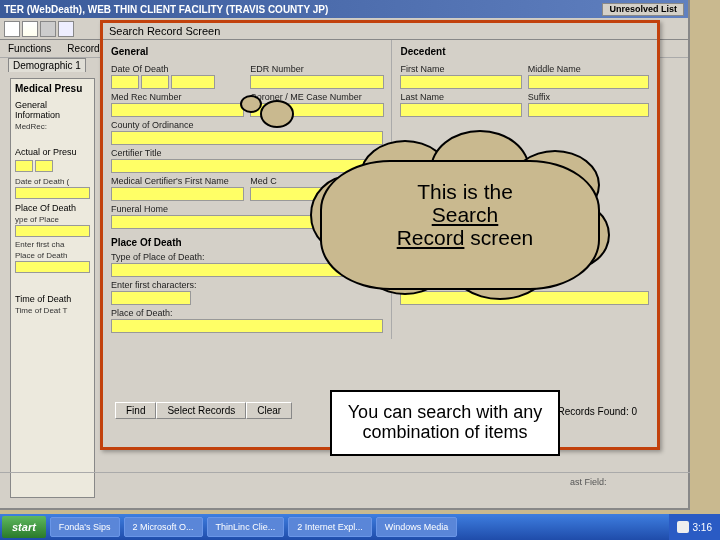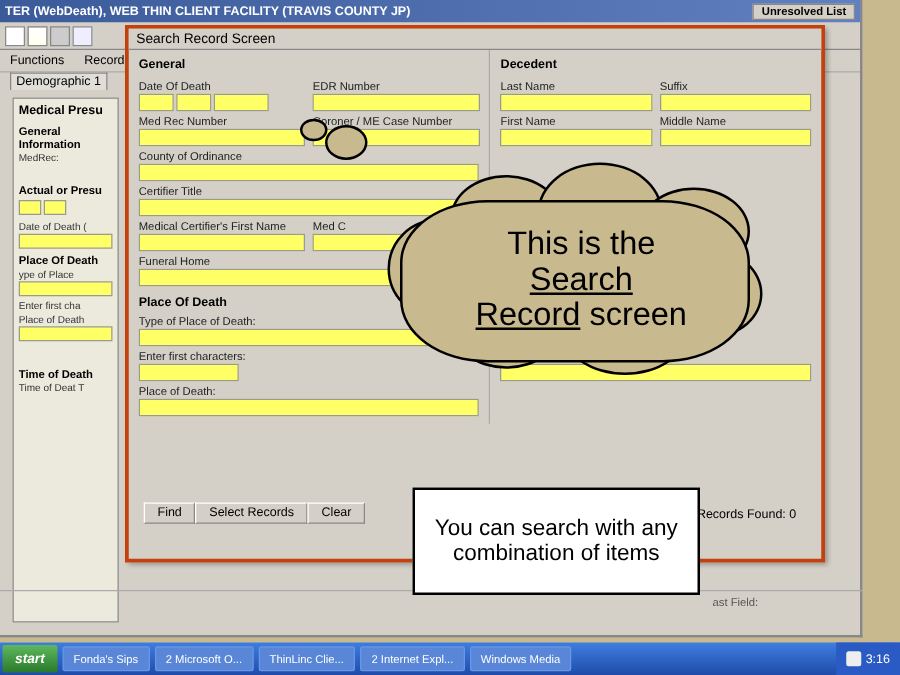--- a/index.html
+++ b/index.html
@@ -23,21 +23,21 @@
 
 .menubar { height: 18px; background: #d4d0c8; display: flex; align-items: center; gap: 16px; padding: 0 8px; font-size: 10px; border-bottom: 1px solid #aaa; }
 
 
 .tabrow { height: 18px; padding-left: 8px; }
 .tab { display: inline-block; background: #e0ded6; border: 1px solid #888; border-bottom: none; padding: 1px 4px; font-size: 10px; }
 
 
 .left-panel { position: absolute; top: 78px; left: 10px; width: 85px; height: 420px; border: 1px solid #888; background: #ece9dd; padding: 4px; font-size: 9px; }
 .left-panel .ptitle { font-weight: bold; font-size: 10px; margin-bottom: 6px; }
-.left-panel .sec { font-weight: bold; margin-top: 4px; margin-bottom: 2px; font-size: 9px; }
+.left-panel .sec { font-weight: normal; margin-top: 4px; margin-bottom: 2px; font-size: 9px; }
 .left-panel .lbl { font-size: 8px; color: #333; margin-top: 2px; }
 .left-panel .yf { background: #ffff66; height: 12px; border: 1px solid #999; margin-top: 1px; margin-bottom: 3px; }
 .left-panel .datebox { display: flex; gap: 2px; }
 .left-panel .datebox .yf { width: 18px; }
 
 
 .search-modal { position: absolute; top: 20px; left: 100px; width: 560px; height: 430px; background: #d4d0c8; border: 3px solid #c2410c; box-shadow: 2px 2px 4px rgba(0,0,0,0.3); }
 .search-modal .modal-title { background: #d4d0c8; font-size: 11px; padding: 2px 6px; border-bottom: 1px solid #888; }
 .modal-body { display: flex; }
 .mcol { padding: 6px 8px; }
@@ -49,28 +49,28 @@
 .row { display: flex; gap: 6px; }
 .row .col { flex: 1; }
 .modal-buttons { position: absolute; bottom: 28px; left: 12px; display: flex; align-items: center; font-size: 10px; }
 .modal-buttons button { font-size: 10px; padding: 2px 10px; background: #d4d0c8; border: 1px solid #888; border-top-color: #fff; border-left-color: #fff; cursor: pointer; }
 .records-found { position: absolute; bottom: 30px; right: 20px; font-size: 10px; }
 
 
 .cloud { position: absolute; top: 130px; left: 300px; width: 320px; height: 180px; z-index: 50; }
 .cloud-bump { position: absolute; background: #c9b98f; border: 2px solid #000; border-radius: 50%; }
 .cloud-body { position: absolute; top: 30px; left: 20px; width: 280px; height: 130px; background: #c9b98f; border: 2px solid #000; border-radius: 70px / 50px; z-index: 2; }
-.cloud-text { position: absolute; top: 50px; left: 55px; width: 220px; text-align: center; font-family: Arial, sans-serif; font-size: 26px; z-index: 5; line-height: 1.1; }
+.cloud-text { position: absolute; top: 50px; left: 55px; width: 220px; text-align: center; font-family: Arial, sans-serif; font-size: 21px; z-index: 5; line-height: 1.1; }
 .cloud-text .u { text-decoration: underline; }
 .small-bubble { position: absolute; background: #c9b98f; border: 2px solid #000; border-radius: 50%; z-index: 3; }
 .tiny-bubble1 { width: 34px; height: 28px; top: 100px; left: 260px; } 
 .tiny-bubble2 { width: 22px; height: 18px; top: 95px; left: 240px; }
 
 
-.caption-box { position: absolute; top: 390px; left: 330px; width: 230px; height: 86px; background: #fff; border: 2px solid #000; z-index: 60; display: flex; align-items: center; justify-content: center; text-align: center; font-family: Arial, sans-serif; font-size: 18px; padding: 2px; line-height: 1.1; }
+.caption-box { position: absolute; top: 390px; left: 330px; width: 230px; height: 66px; background: #fff; border: 2px solid #000; z-index: 60; display: flex; align-items: center; justify-content: center; text-align: center; font-family: Arial, sans-serif; font-size: 18px; padding: 2px; line-height: 1.1; }
 
 
 .bottombar { position: absolute; bottom: 18px; left: 0; width: 690px; height: 18px; border-top: 1px solid #aaa; display: flex; align-items: center; font-size: 9px; color: #555; padding-left: 10px; gap: 10px; }
 
 
 .taskbar { position: absolute; bottom: 0; left: 0; width: 720px; height: 26px; background: linear-gradient(to bottom, #3e7ee0, #1f4caa); display: flex; align-items: center; padding-left: 2px; gap: 4px; z-index: 100; }
 .start { background: linear-gradient(to bottom, #5eb85e, #2a7a2a); color: #fff; height: 22px; display: flex; align-items: center; padding: 0 10px; font-weight: bold; font-size: 11px; font-style: italic; border-radius: 2px; }
 .task { background: #5a86d8; color: #fff; height: 20px; display: flex; align-items: center; padding: 0 8px; font-size: 9px; border: 1px solid #6a96e8; border-radius: 2px; }
 .tray { margin-left: auto; background: #2a5bc4; height: 26px; display: flex; align-items: center; padding: 0 8px; color: #fff; font-size: 10px; gap: 4px; }
 .tray .tric { width: 12px; height: 12px; background: #eee; border-radius: 2px; }
@@ -179,35 +179,35 @@
           <div class="fldlbl">Enter first characters:</div>
           <div class="yfield" style="width:80px;"></div>
           <div class="fldlbl">Place of Death:</div>
           <div class="yfield"></div>
         </div>
 
         <div class="mcol right">
           <div class="grpt">Decedent</div>
           <div class="row">
             <div class="col">
+              <div class="fldlbl">First Name</div>
+              <div class="yfield"></div>
+            </div>
+            <div class="col">
+              <div class="fldlbl">Middle Name</div>
+              <div class="yfield"></div>
+            </div>
+          </div>
+          <div class="row">
+            <div class="col">
               <div class="fldlbl">Last Name</div>
               <div class="yfield"></div>
             </div>
             <div class="col">
               <div class="fldlbl">Suffix</div>
-              <div class="yfield"></div>
-            </div>
-          </div>
-          <div class="row">
-            <div class="col">
-              <div class="fldlbl">First Name</div>
-              <div class="yfield"></div>
-            </div>
-            <div class="col">
-              <div class="fldlbl">Middle Name</div>
               <div class="yfield"></div>
             </div>
           </div>
           <div style="height:160px;"></div>
           <div class="fldlbl">Fath</div>
           <div class="yfield"></div>
         </div>
       </div>
       <div class="modal-buttons">
         <button>Find</button>

